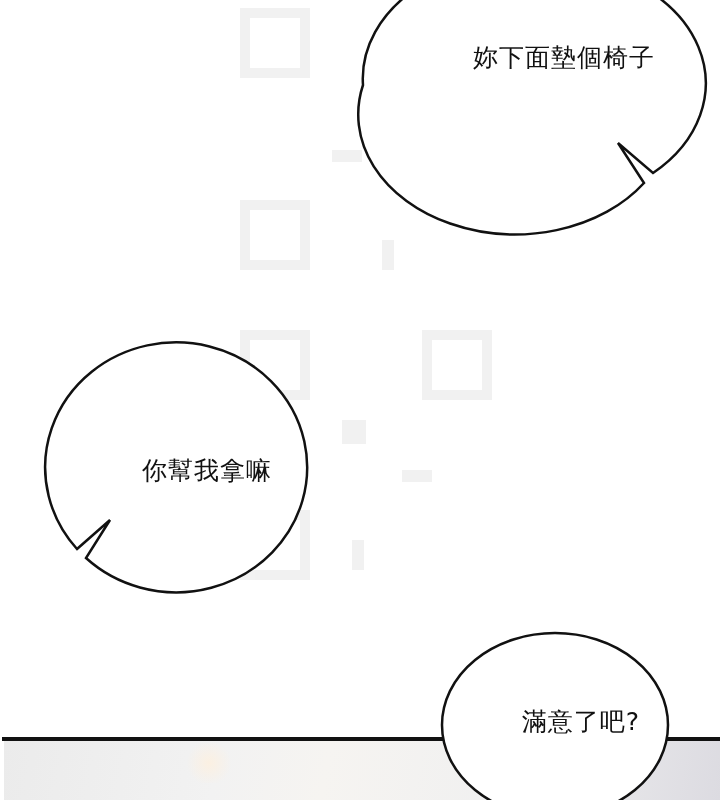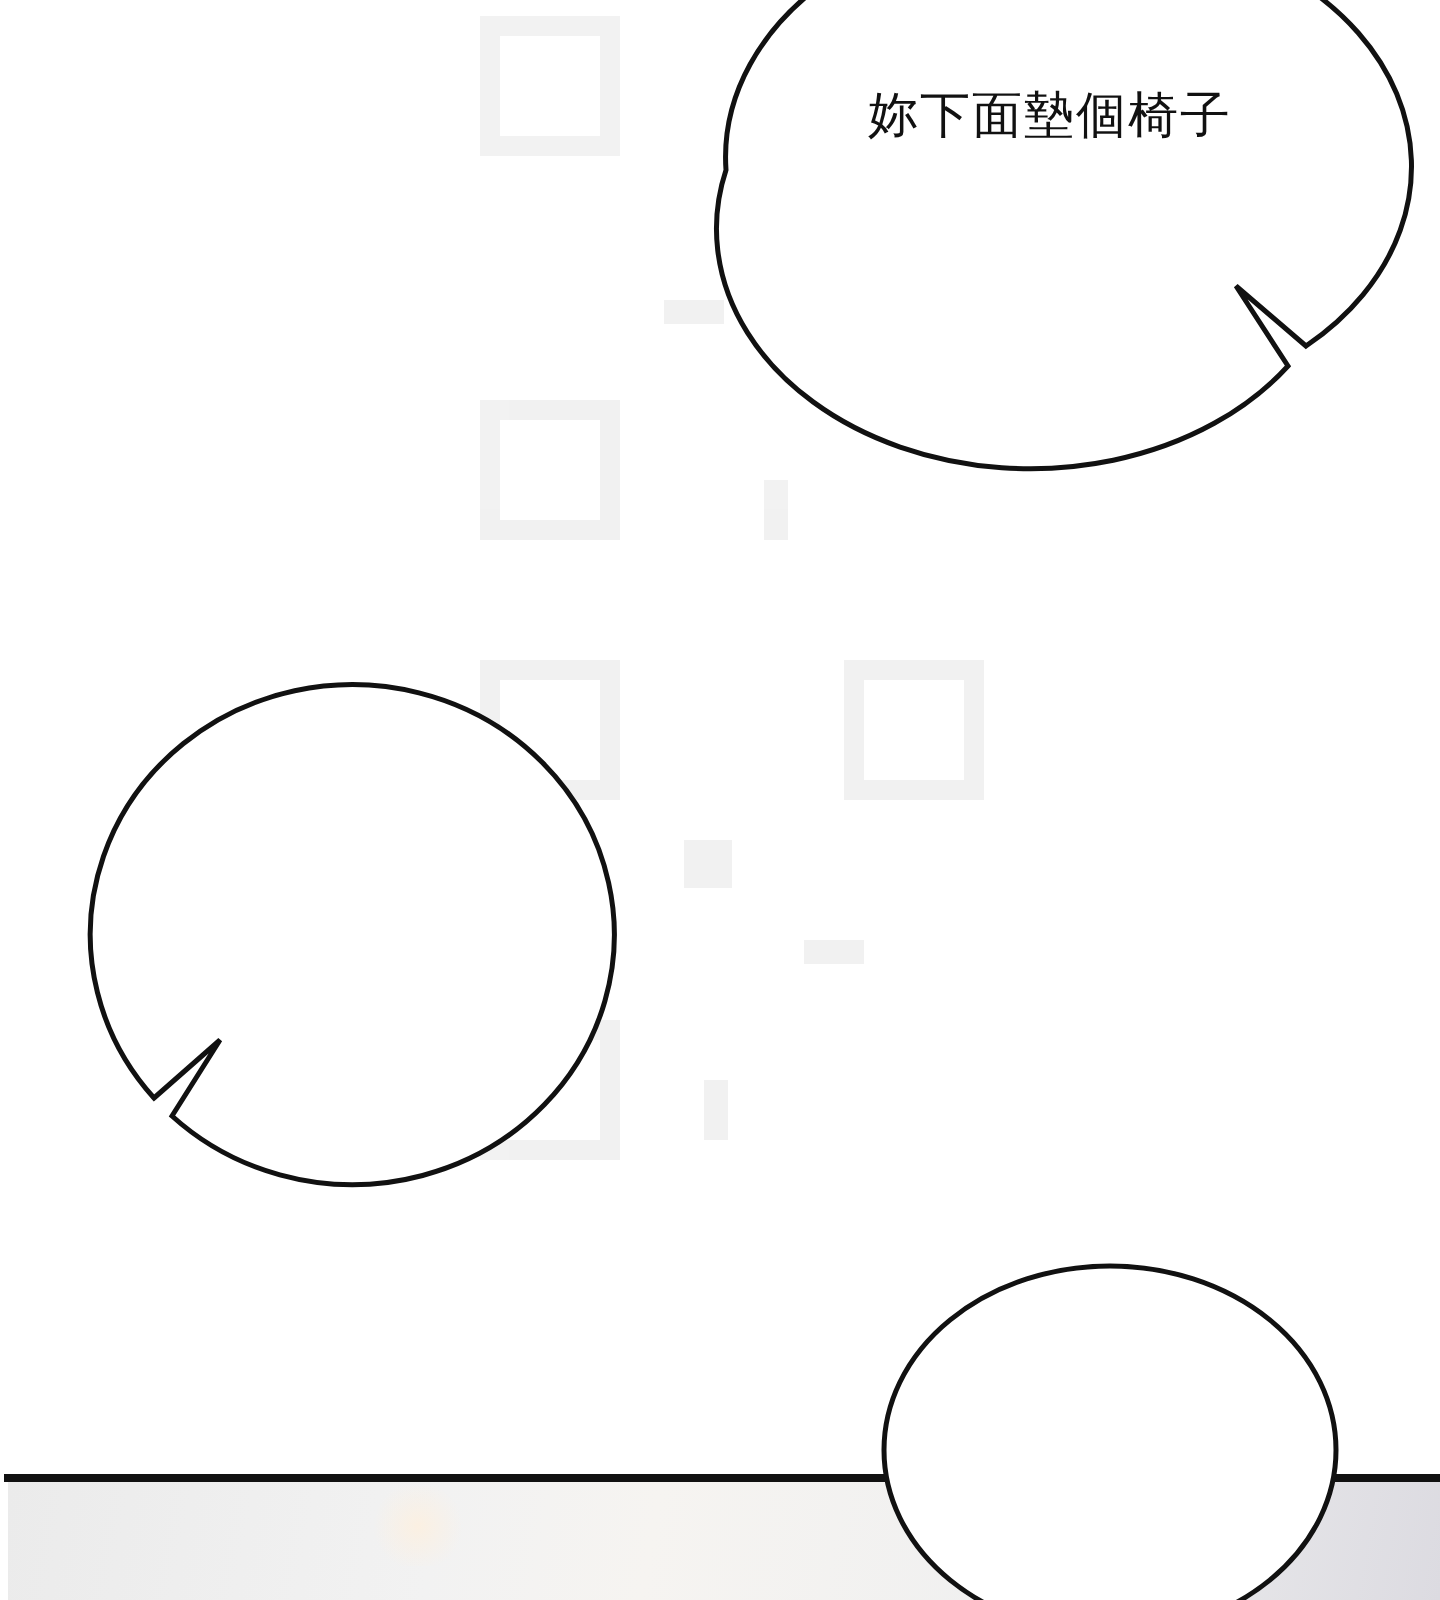--- a/index.html
+++ b/index.html
@@ -17,21 +17,21 @@
     .bottom-panel {
       position: absolute; left: 4px; top: 739px; width: 716px; height: 61px;
       background: linear-gradient(100deg, #ebebeb 0%, #f2f2f2 30%, #f6f4f1 45%, #f0f0f0 70%, #dcdbe1 100%);
       overflow: hidden;
     }
     .bottom-panel .glow {
       position: absolute; left: 180px; top: 4px; width: 50px; height: 40px;
       background: radial-gradient(circle, #fbf0e2 0%, rgba(251,240,226,0) 70%);
     }
     .bubble-text {
-      position: absolute; color: #111; text-align: center;
+      position: absolute; color: #111; text-align: right;
       font-size: 25px; line-height: 36px; letter-spacing: 1px; white-space: nowrap;
     }
     #t1 { left: 395px; top: 40px; width: 260px; }
     #t2 { left: 82px; top: 453px; width: 190px; }
     #t3 { left: 470px; top: 704px; width: 170px; }
   </style>
 </head>
 <body>
 
 <div class="page">
@@ -68,15 +68,21 @@
          L 86 558
          A 131 125 0 1 0 77 549 Z" fill="#ffffff" stroke="#111" stroke-width="2.5" stroke-linejoin="miter"></path>
 
     <ellipse cx="555" cy="725" rx="113" ry="92" fill="#ffffff" stroke="#111" stroke-width="2.5"></ellipse>
   </svg>
 
   <div id="t1" class="bubble-text">
     <div>妳下面墊個椅子</div>
   </div>
 
+  <div id="t2" class="bubble-text">
+    <div>你幫我拿嘛</div>
+  </div>
 
+  <div id="t3" class="bubble-text">
+    <div>滿意了吧?</div>
+  </div>
 
 </div>
 
 </body></html>

